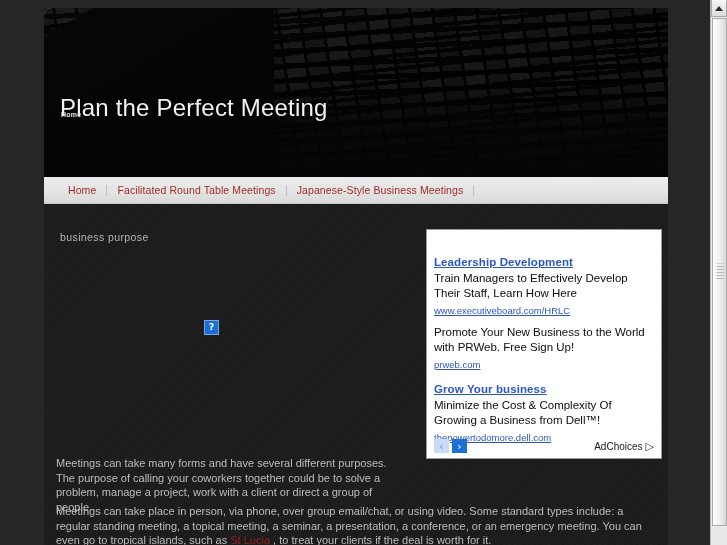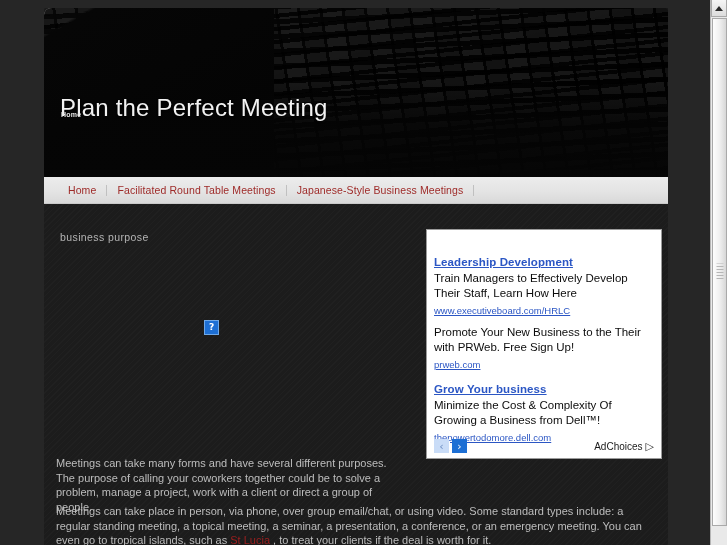--- a/index.html
+++ b/index.html
@@ -374,21 +374,21 @@
 
       <div id="ad-box">
 
         <div class="ad-unit">
           <span class="ad-title">Leadership Development</span>
           <div class="ad-body">Train Managers to Effectively Develop Their Staff, Learn How Here</div>
           <span class="ad-url">www.executiveboard.com/HRLC</span>
         </div>
 
         <div class="ad-unit">
-          <div class="ad-body">Promote Your New Business to the Their with PRWeb. Free Sign Up!</div>
+          <div class="ad-body">Promote Your New Business to the World with PRWeb. Free Sign Up!</div>
           <span class="ad-url">prweb.com</span>
         </div>
 
         <div class="ad-unit">
           <span class="ad-title">Grow Your business</span>
           <div class="ad-body">Minimize the Cost &amp; Complexity Of Growing a Business from Dell™!</div>
           <span class="ad-url">thepowertodomore.dell.com</span>
         </div>
 
         <div id="ad-footer">

